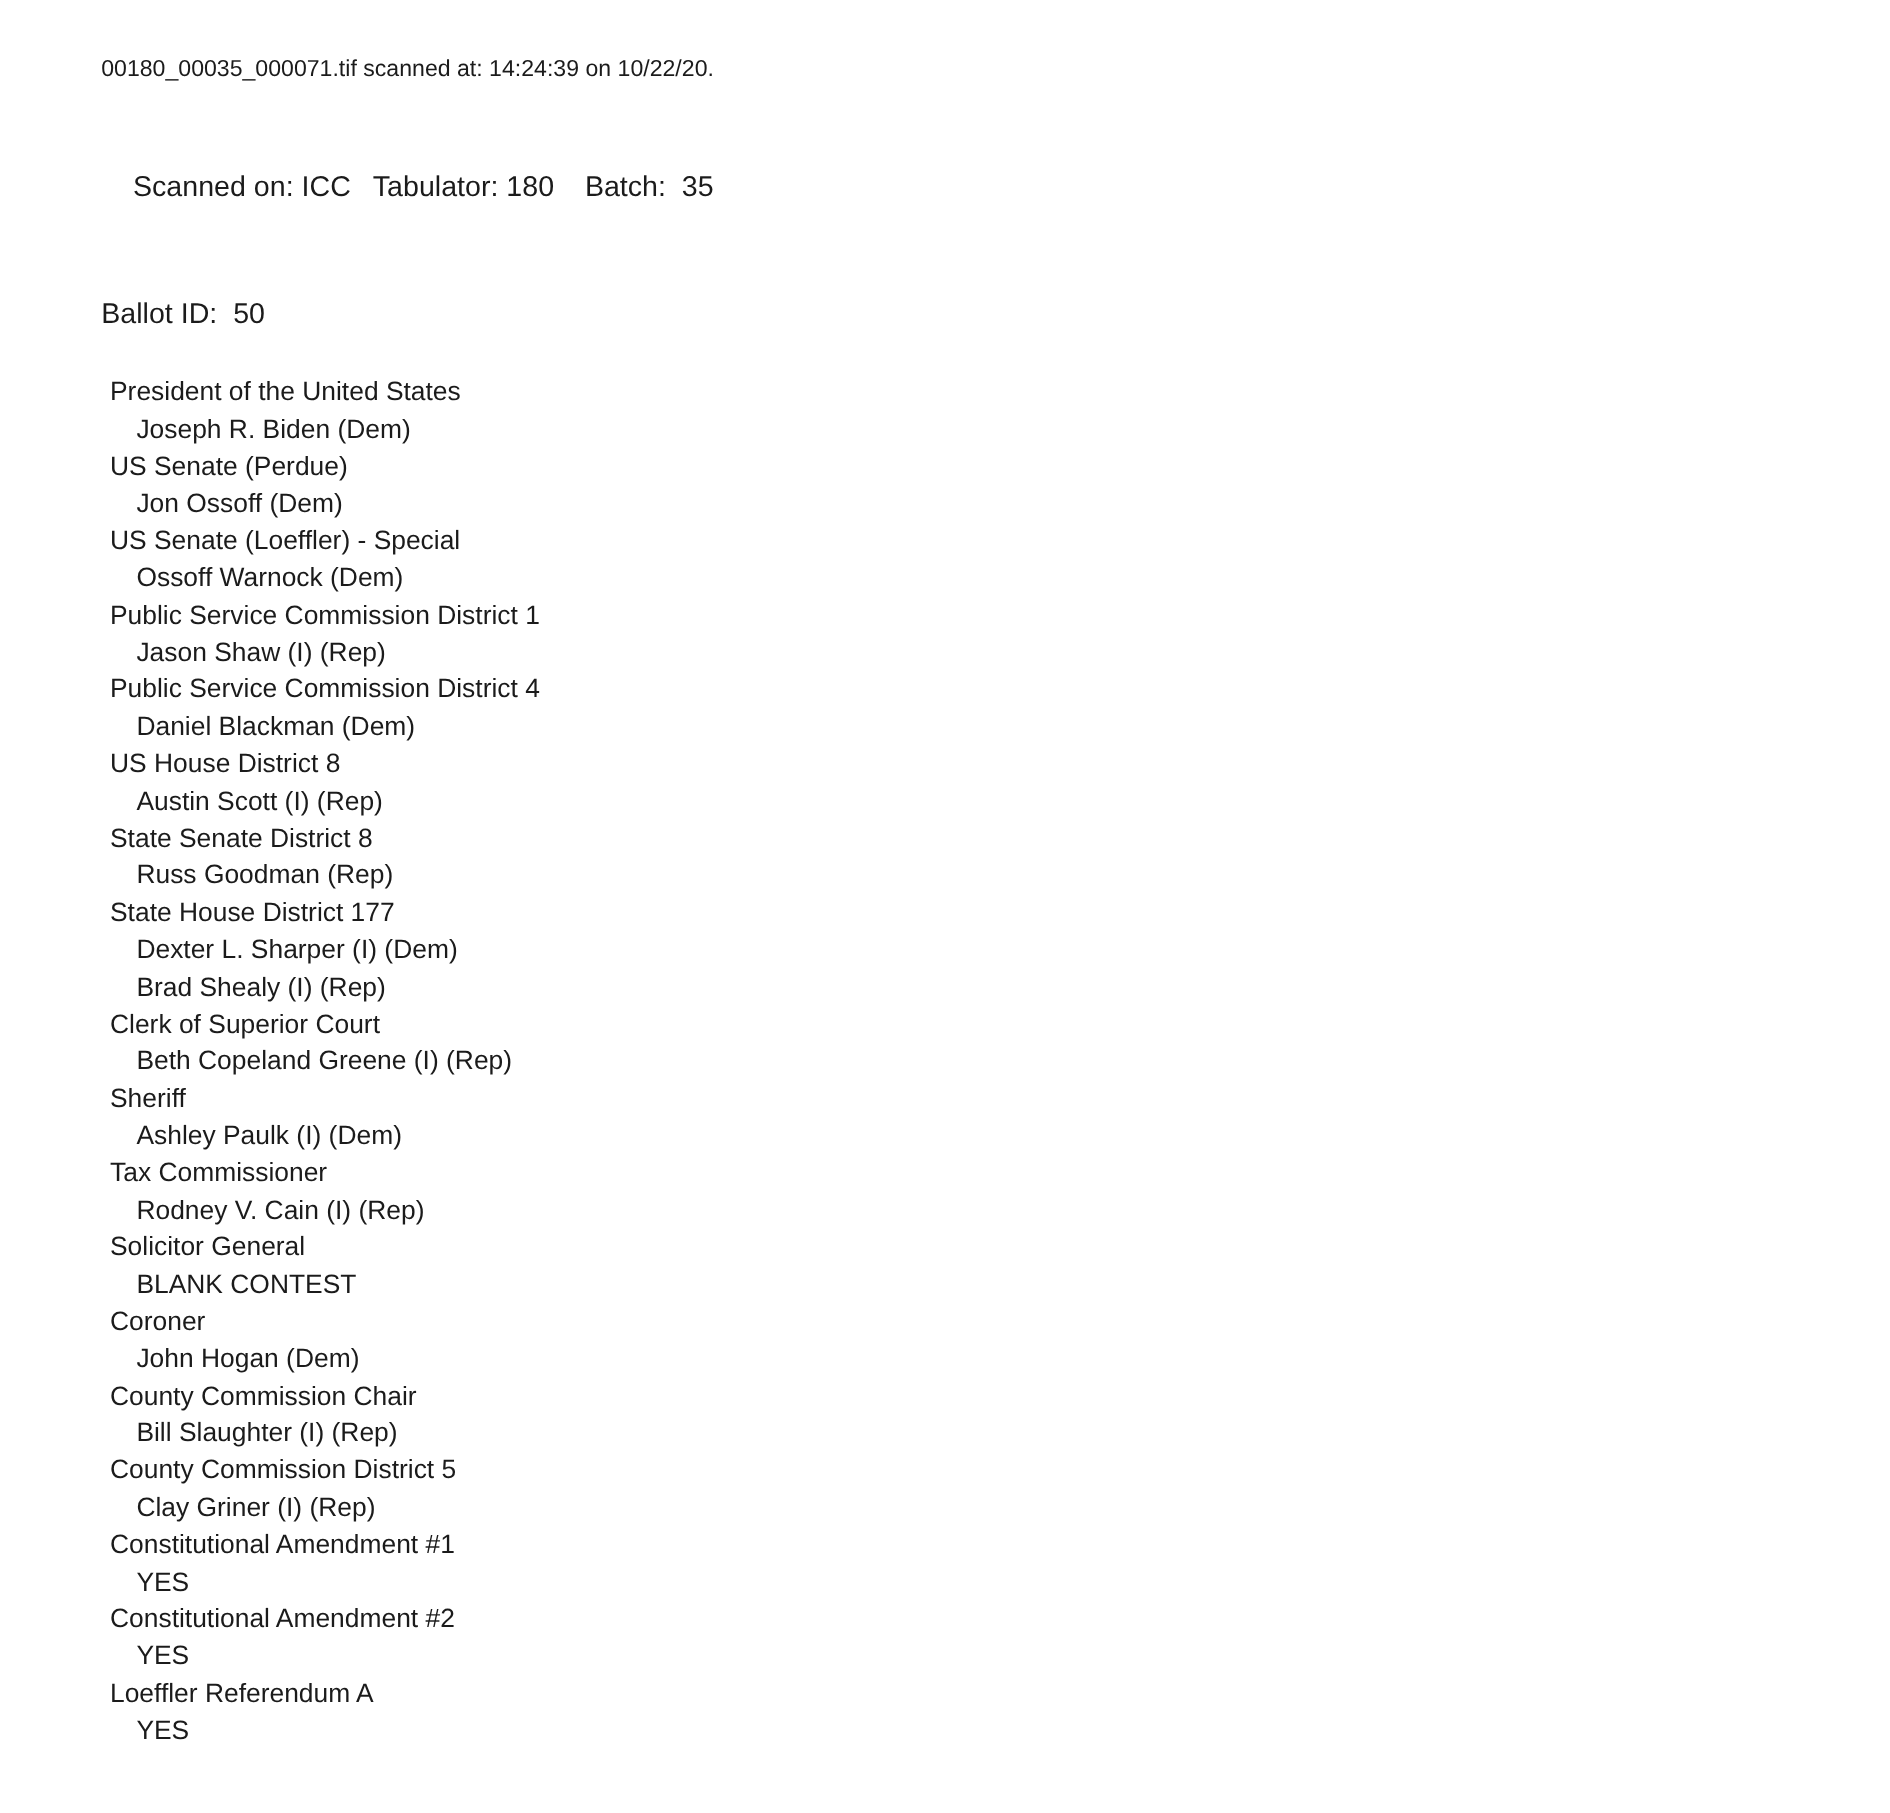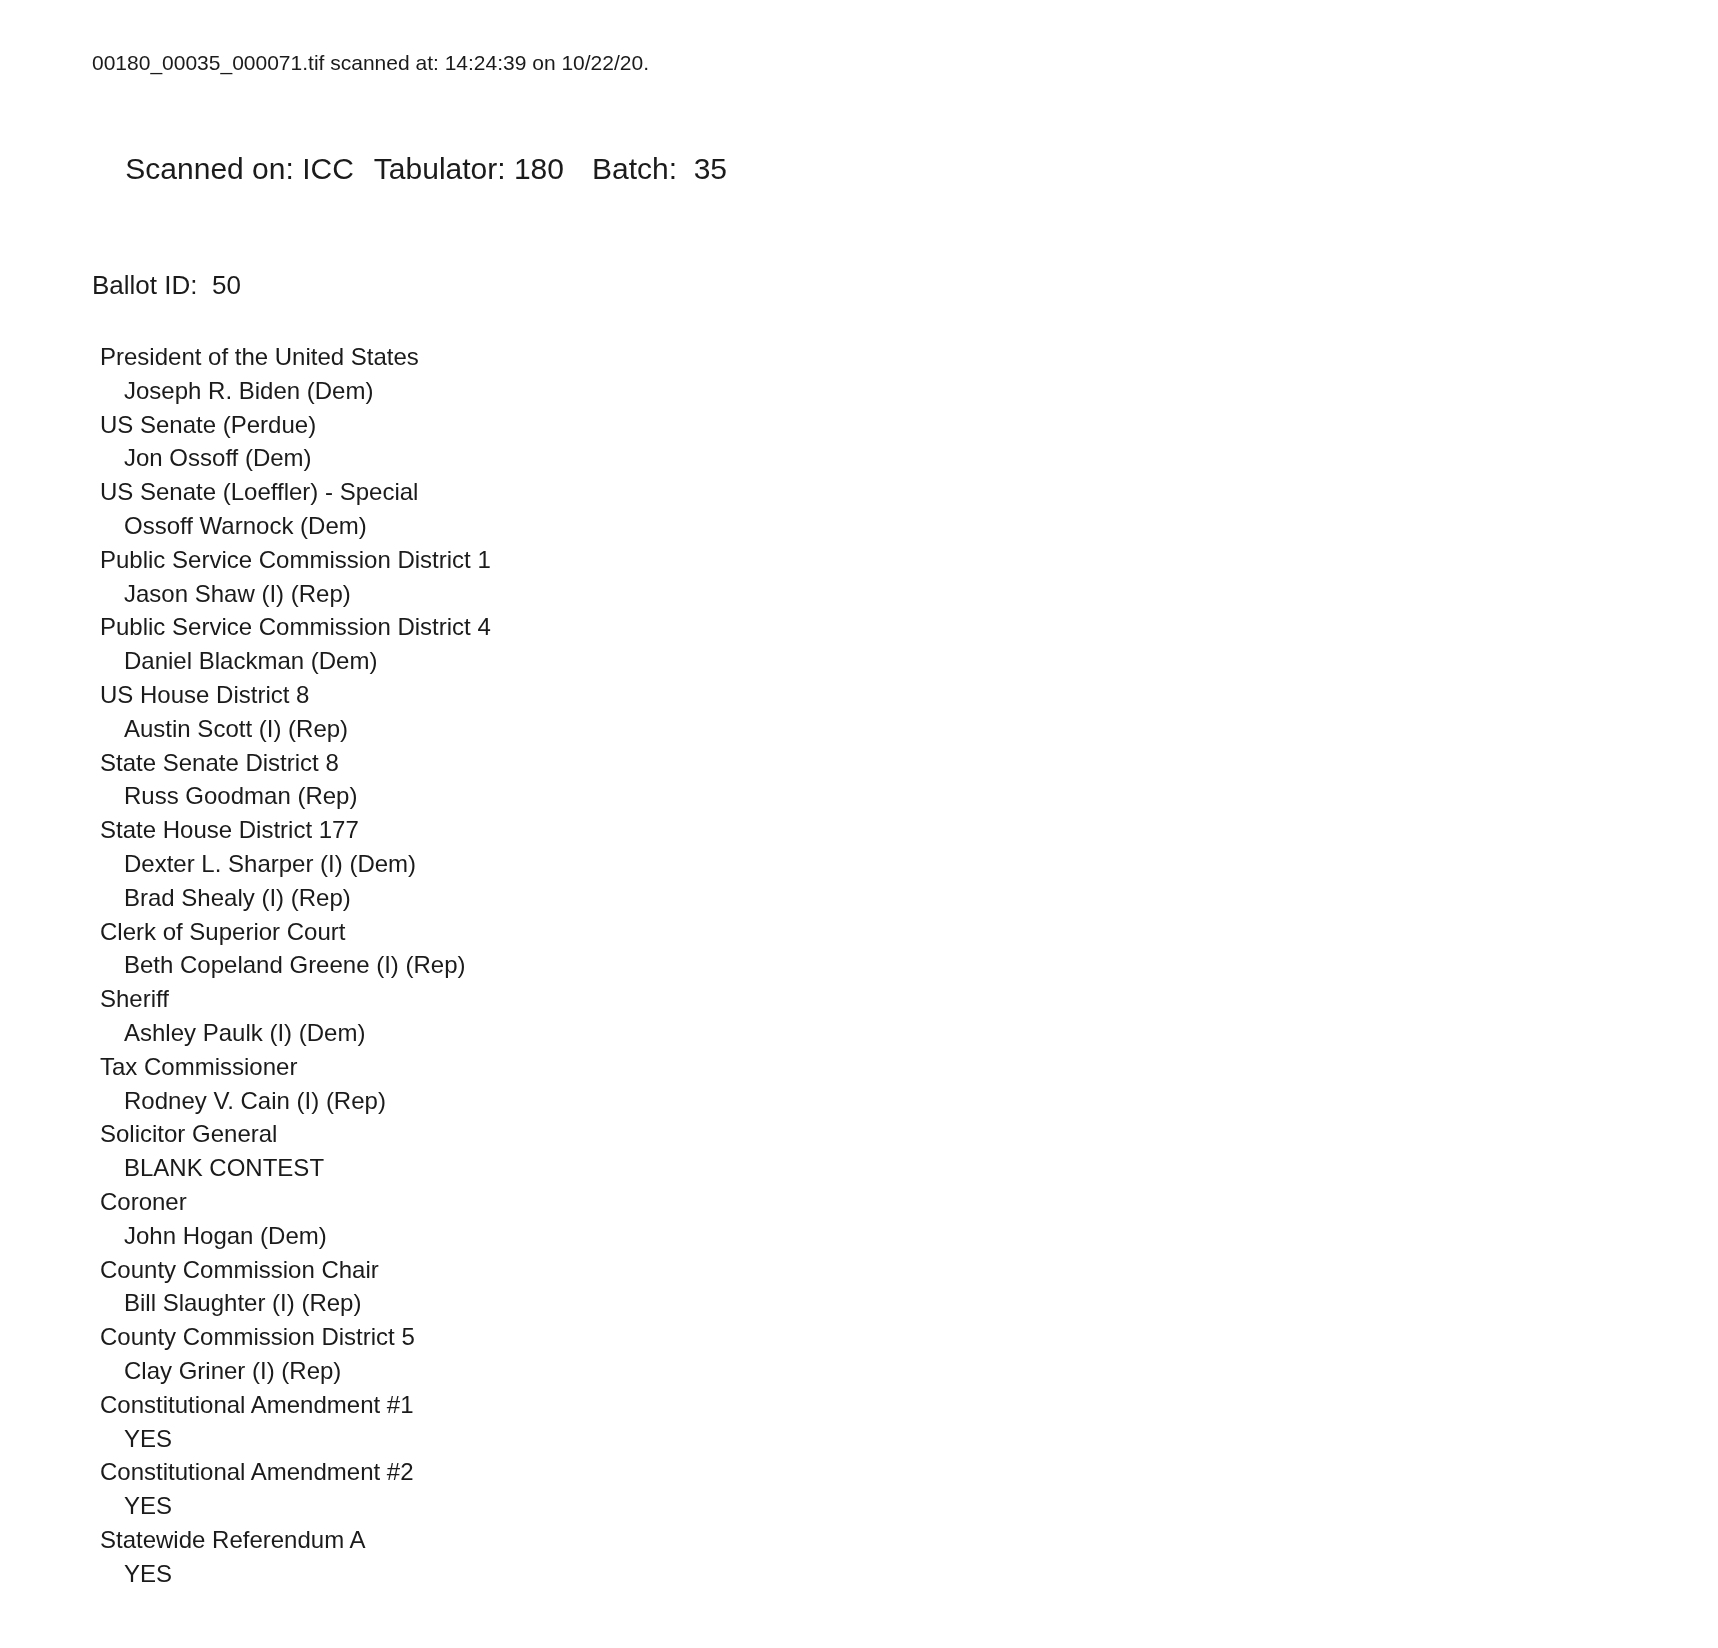--- a/index.html
+++ b/index.html
@@ -17,21 +17,21 @@
   .doc {
     padding: 50px 40px 0 92px;
   }
   .filename-line {
     font-size: 21px;
     line-height: 26px;
     white-space: pre-wrap;
   }
   .scan-info-line {
     margin-top: 42px;
-    font-size: 30px;
+    font-size: 26px;
     line-height: 34px;
     white-space: pre-wrap;
   }
   .ballot-id-line {
     font-size: 26px;
     line-height: 34px;
     white-space: pre-wrap;
     margin-top: 48px;
   }
   .seg-tabulator { margin-left: 20px; }
@@ -147,18 +147,18 @@
     <div class="contest-title">Constitutional Amendment #1</div>
     <div class="contest-selection">YES</div>
   </div>
 
   <div class="contest-row">
     <div class="contest-title">Constitutional Amendment #2</div>
     <div class="contest-selection">YES</div>
   </div>
 
   <div class="contest-row">
-    <div class="contest-title">Statewide Referendum A</div>
+    <div class="contest-title">Loeffler Referendum A</div>
     <div class="contest-selection">YES</div>
   </div>
 </div>
 
 </div>
 
 </body></html>

